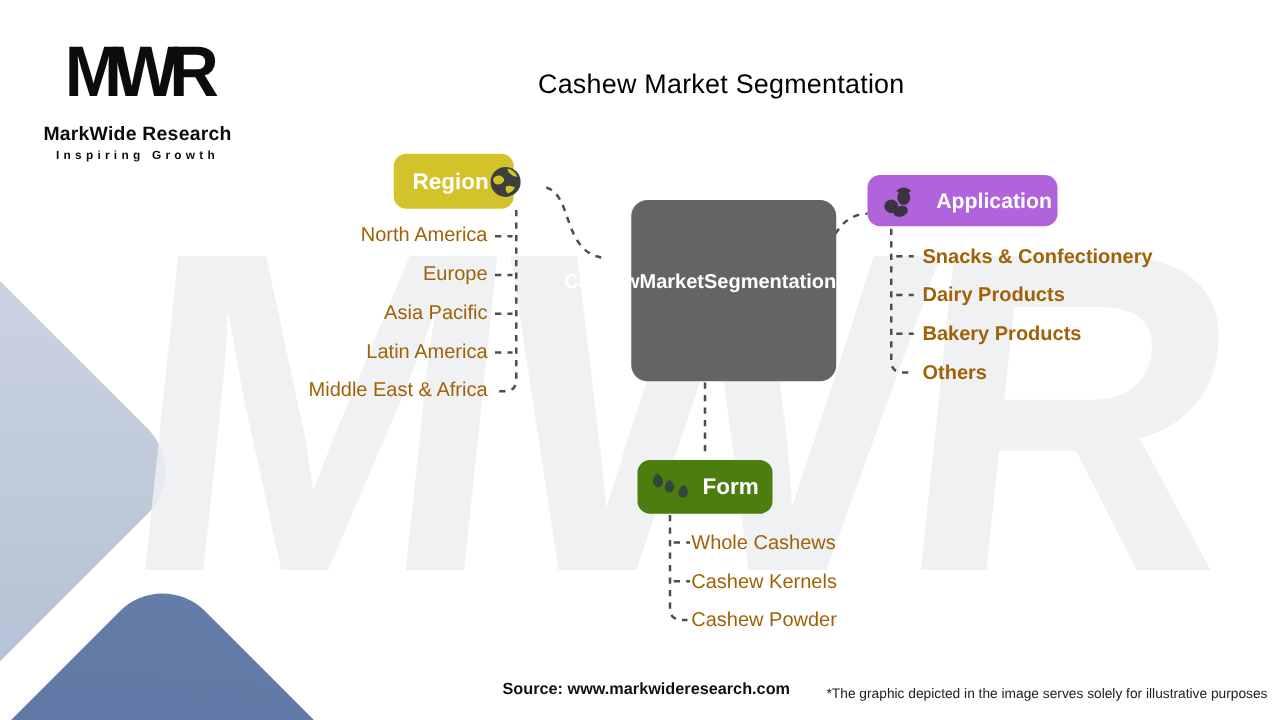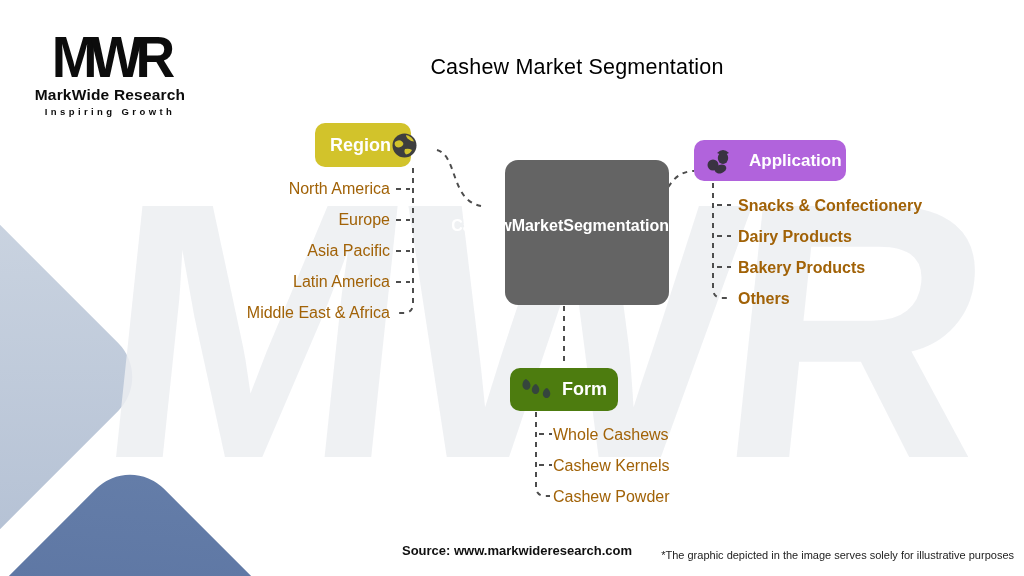--- a/index.html
+++ b/index.html
@@ -17,21 +17,21 @@
     font-size:365px; font-weight:bold; line-height:1; letter-spacing:-14px;
     color:#edeff2; opacity:.85; transform:skewX(-6deg); z-index:2; user-select:none; }
 
   .layer { position:absolute; inset:0; z-index:4; }
   svg.connectors { position:absolute; inset:0; z-index:3; pointer-events:none; }
   svg.connectors path { fill:none; stroke:#4d4d4d; stroke-width:2; stroke-dasharray:5 5; }
 
   
   .logo { position:absolute; left:30px; top:30px; width:160px; text-align:center; color:#0c0c0c; }
   .logo-mark { font-size:55px; font-weight:bold; letter-spacing:-7px; line-height:1.0; transform:scaleY(1.04); }
-  .logo-name { font-size:15.5px; font-weight:bold; letter-spacing:.2px; margin-top:1px; white-space:nowrap; }
+  .logo-name { font-size:15.5px; font-weight:bold; letter-spacing:.2px; margin-top:14px; white-space:nowrap; }
   .logo-tag  { font-size:9.5px; font-weight:bold; letter-spacing:3.4px; margin-top:2px; white-space:nowrap; }
 
   .title { position:absolute; left:377px; top:55px; width:400px; text-align:center;
     font-size:21.5px; color:#000000; letter-spacing:.2px; }
 
   
   .center-node { position:absolute; left:505px; top:160px; width:164px; height:145px;
     background:#646464; border-radius:13px; display:flex; flex-direction:row;
     justify-content:flex-end; align-items:center; padding-bottom:15px; z-index:4; }
   .center-node span { color:#fff; font-weight:bold; font-size:16px; line-height:21px; }

